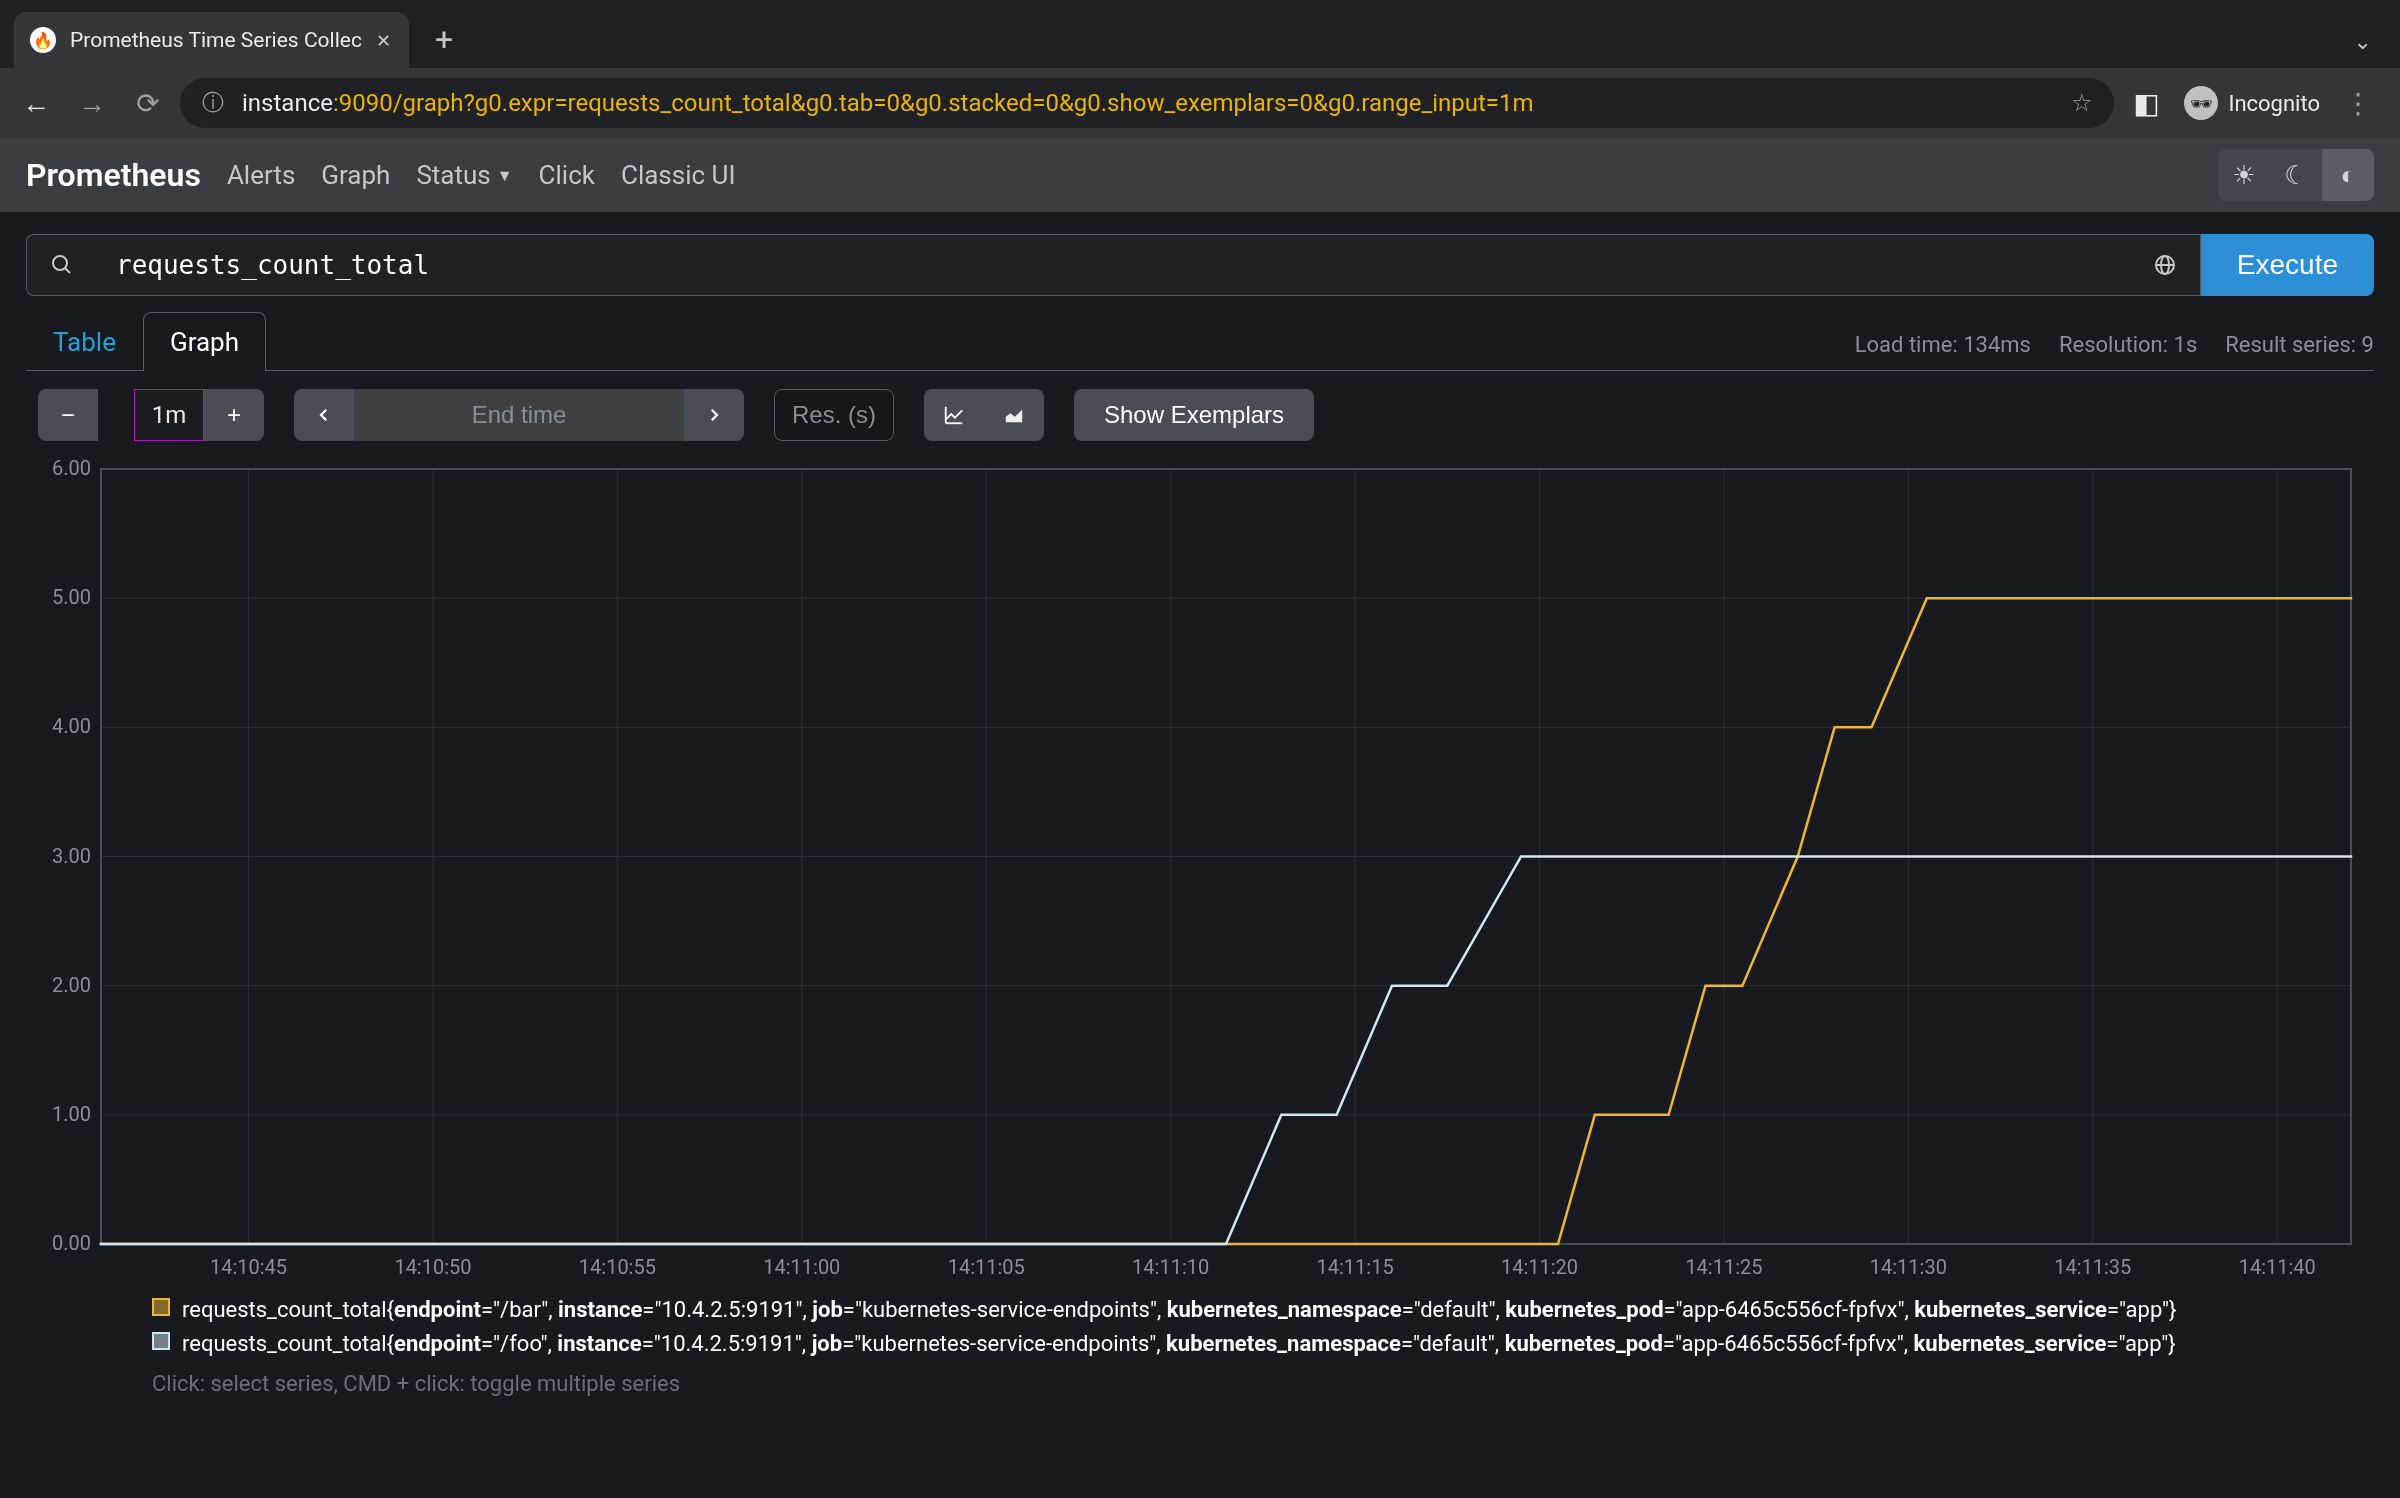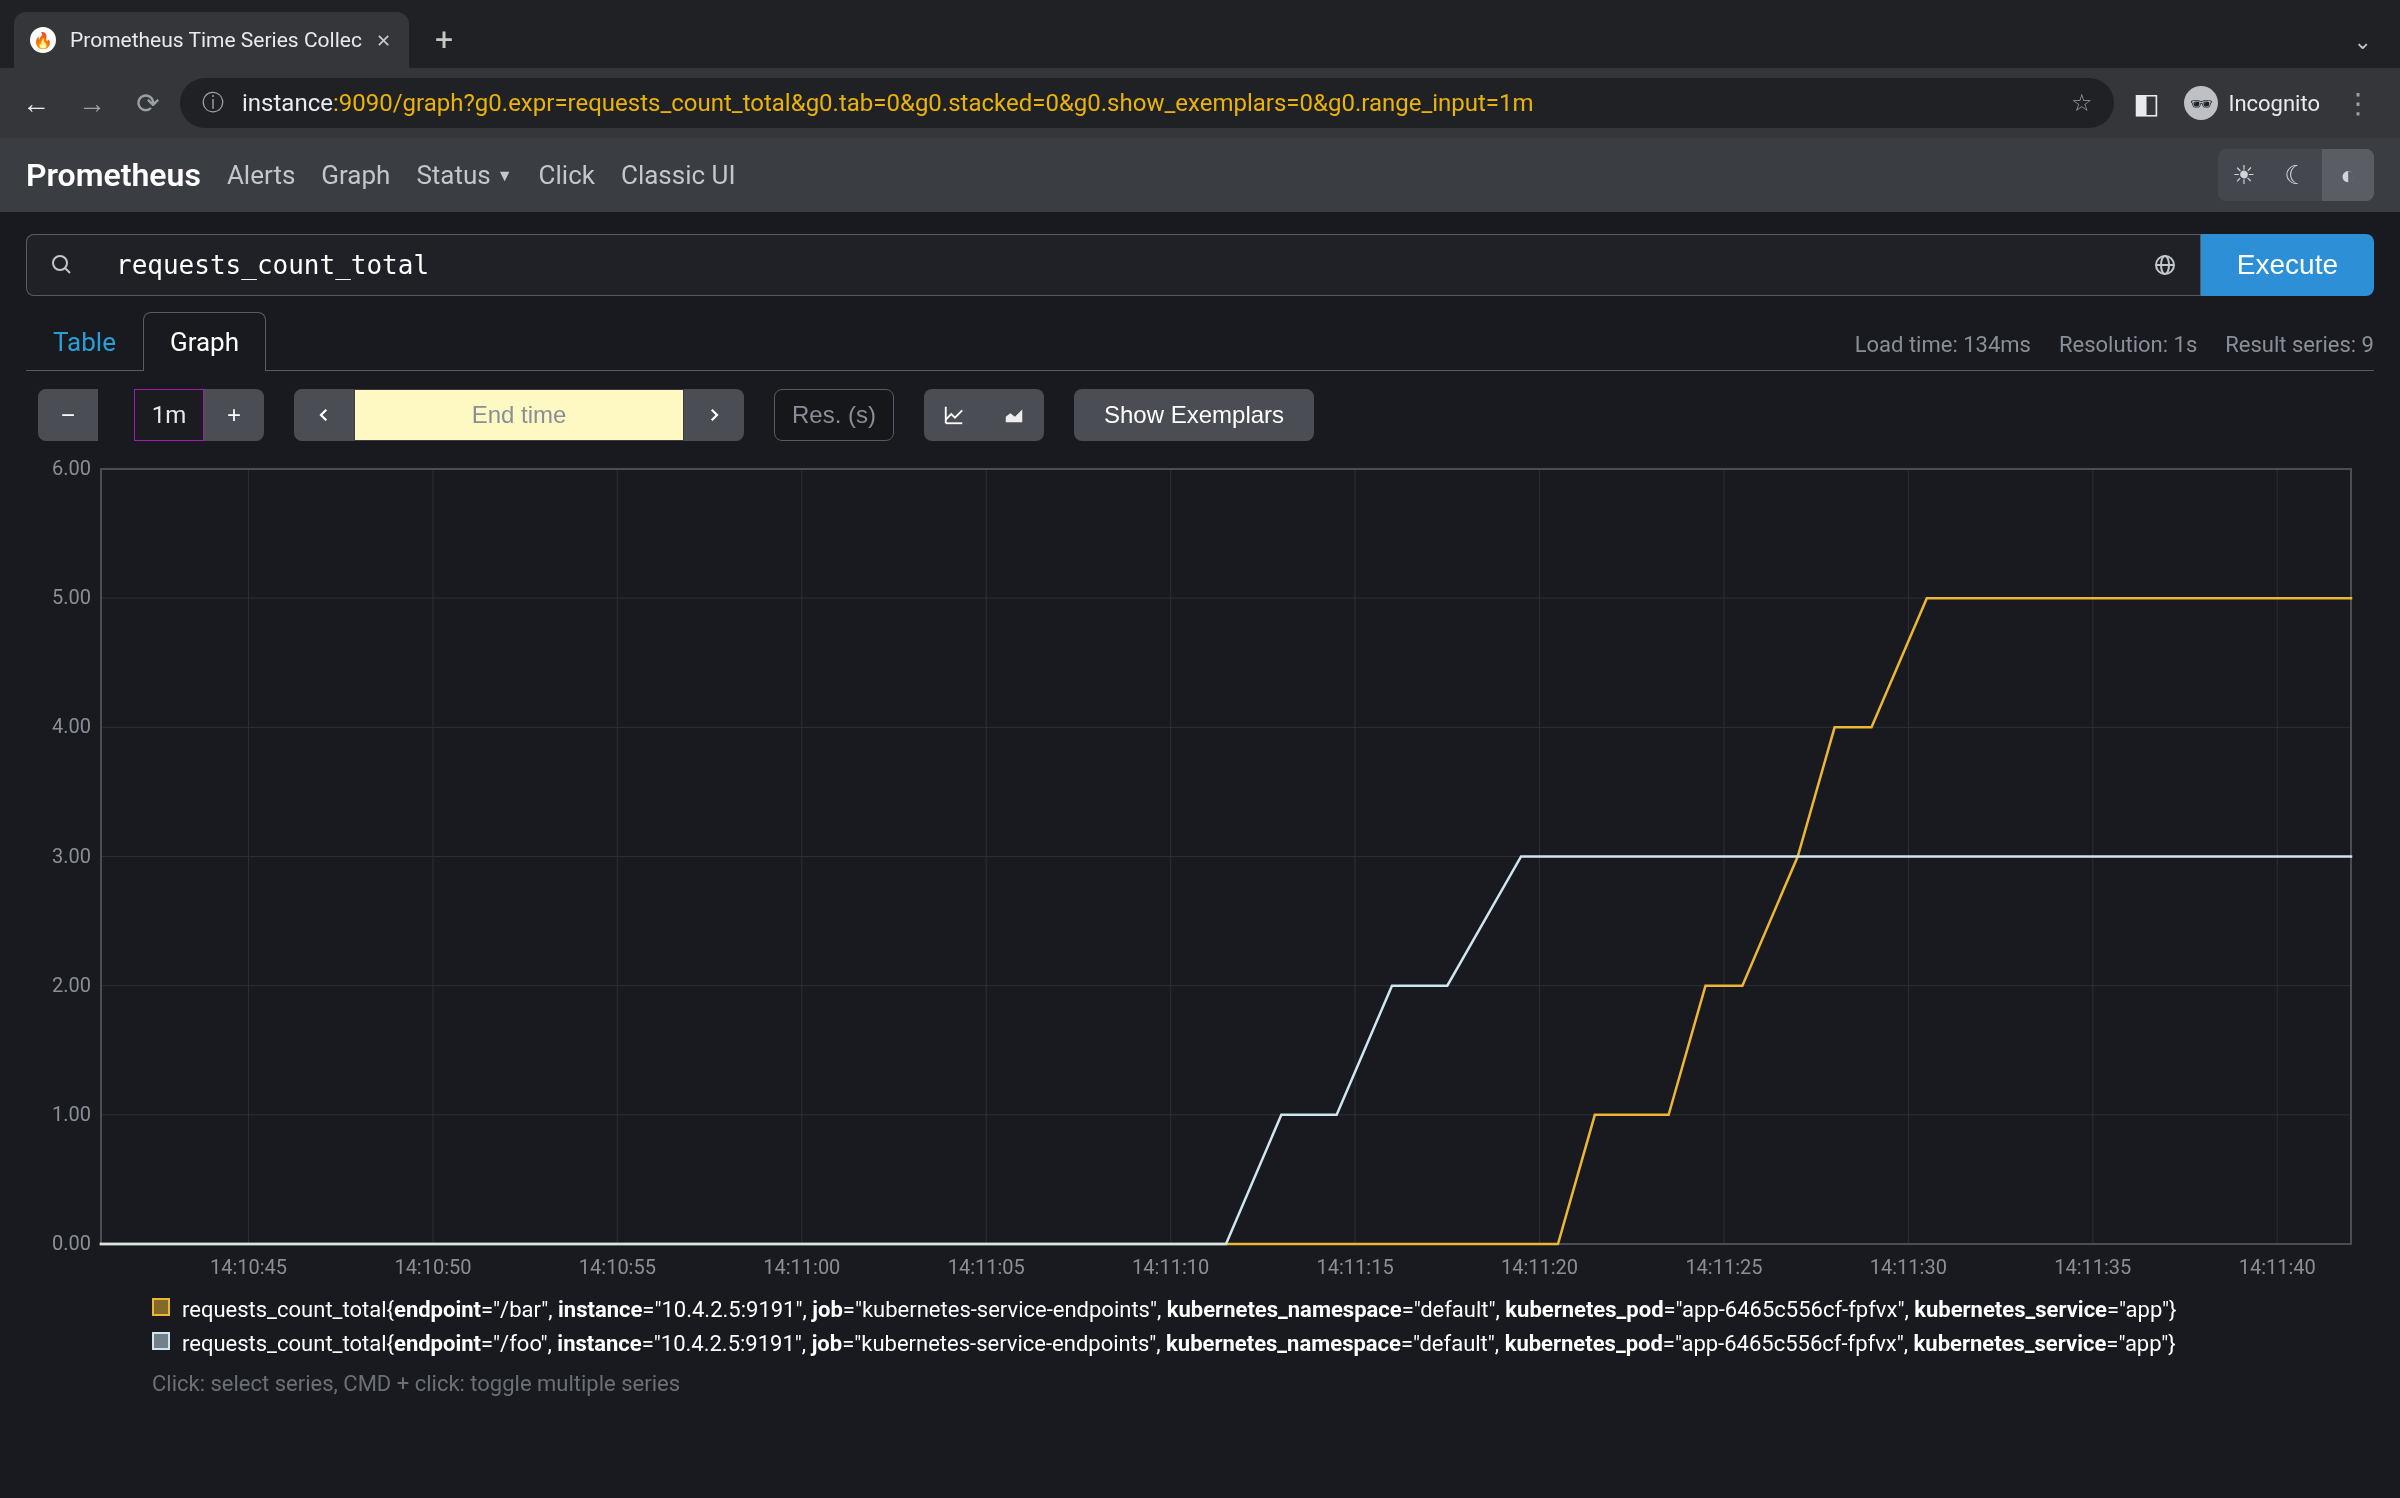--- a/index.html
+++ b/index.html
@@ -173,21 +173,21 @@
     color:#fff;
     display:flex; align-items:center; justify-content:center;
     font-size:24px;
     cursor:pointer;
   }
   .btn.sm { width:60px; }
   .btn.dark { background:#1a1c20; border:1px solid #3a3d42; }
   .btn.first { border-radius:8px 0 0 8px; }
   .btn.last { border-radius:0 8px 8px 0; }
   .range-display { width:70px; background:#1a1c20; border:1px solid #a21caf; height:52px; display:flex; align-items:center; justify-content:center;margin-left:36px; }
-  .endtime-input { width:330px; height:52px; background:#fef9c3; border:1px solid #3a3d42; text-align:center; color:#8a8f97; font-size:24px; }
+  .endtime-input { width:330px; height:52px; background:#404040; border:1px solid #3a3d42; text-align:center; color:#8a8f97; font-size:24px; }
   .res-input { width:120px; height:52px; background:#15171b; border:1px solid var(--border); border-radius:8px; text-align:center; color:#8a8f97; font-size:24px; }
   .exemplars-btn { padding: 0 30px; height:52px; border-radius:8px; background:#4a4d54; border:none; color:#fff; font-size:24px;}
   
   .chart-wrap { padding: 0 38px 0 50px; }
   .chart-svg { width:100%; height:820px; display:block; }
   .gridline { stroke:#2c2f35; stroke-width:1; }
   .chart-border { stroke:#4a4d54; stroke-width:2; fill:none; }
   .series-line { fill:none; stroke-width:2.5; stroke-linejoin:miter; stroke-linecap:square; }
   
   .legend { padding: 14px 0 0 152px; font-size:22px; color:#fff; line-height:1.55;}

